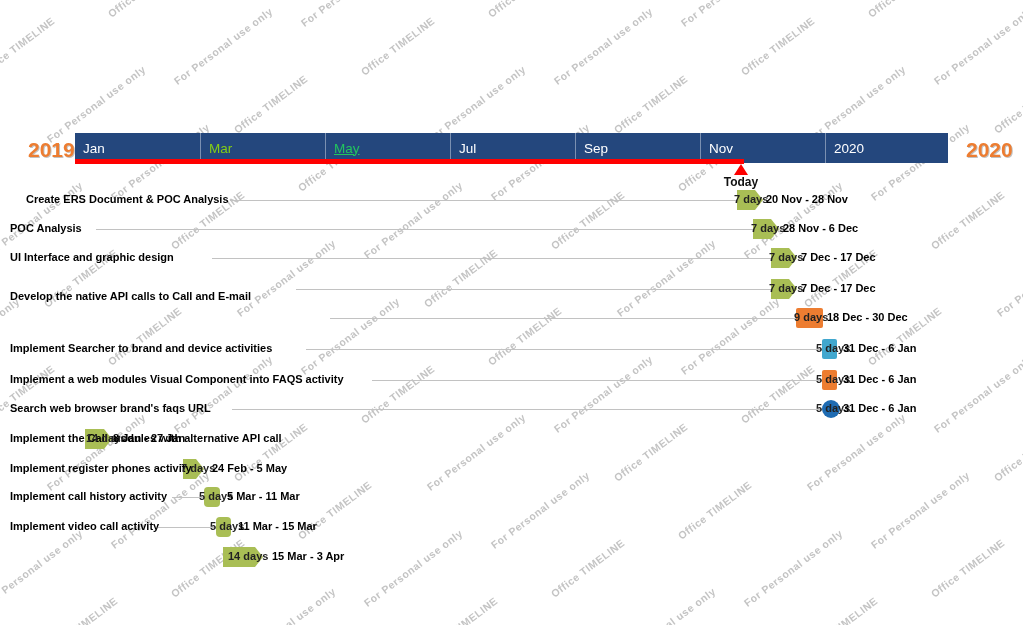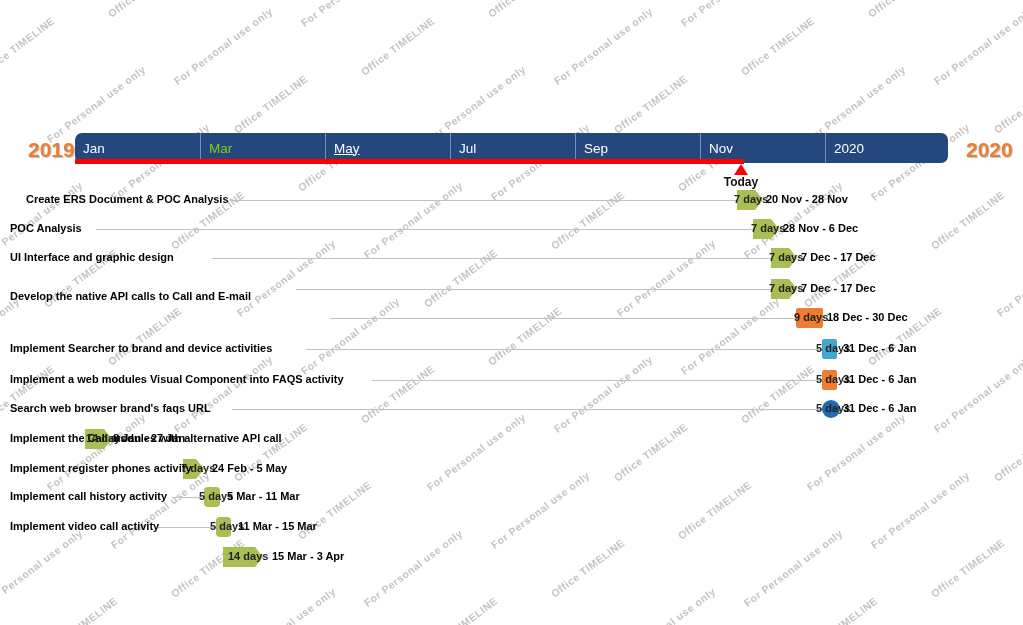--- a/index.html
+++ b/index.html
@@ -115,24 +115,24 @@
       <span class="wm" style="color: rgb(181, 181, 181); left: 226px; top: 620px;">For Personal use only</span>
       <span class="wm" style="color: rgb(181, 181, 181); left: 416px; top: 620px;">Office TIMELINE</span>
       <span class="wm" style="color: rgb(181, 181, 181); left: 606px; top: 620px;">For Personal use only</span>
       <span class="wm" style="color: rgb(181, 181, 181); left: 796px; top: 620px;">Office TIMELINE</span>
       <span class="wm" style="color: rgb(181, 181, 181); left: 986px; top: 620px;">For Personal use only</span>
     </div>
 
   <div class="year-label" id="year-left" style="color: rgb(237, 125, 49);">2019</div>
   <div class="year-label" id="year-right" style="color: rgb(237, 125, 49);">2020</div>
 
-  <div id="band" style="background: rgb(36, 71, 125); border-radius: 7px;">
+  <div id="band" style="background: rgb(36, 71, 125);">
       <div class="month-cell" style="width: 125px; color: rgb(255, 255, 255);">Jan</div>
       <div class="month-cell" style="width: 125px; color: #84cc16;">Mar</div>
-      <div class="month-cell" style="width: 125px; color: #ffffff; text-decoration: underline;">May</div>
+      <div class="month-cell" style="width: 125px; color: #22c55e; text-decoration: underline;">May</div>
       <div class="month-cell" style="width: 125px; color: rgb(255, 255, 255);">Jul</div>
       <div class="month-cell" style="width: 125px; color: rgb(255, 255, 255);">Sep</div>
       <div class="month-cell" style="width: 125px; color: rgb(255, 255, 255);">Nov</div>
       <div class="month-cell" style="width: 123px; color: rgb(255, 255, 255);">2020</div>
     </div>
 
   <div id="elapsed-line" style="background: rgb(254, 0, 0); width: 669px;"></div>
   <div id="today-marker" style="border-bottom: 11px solid rgb(254, 0, 0);"></div>
   <div id="today-label">Today</div>
 

